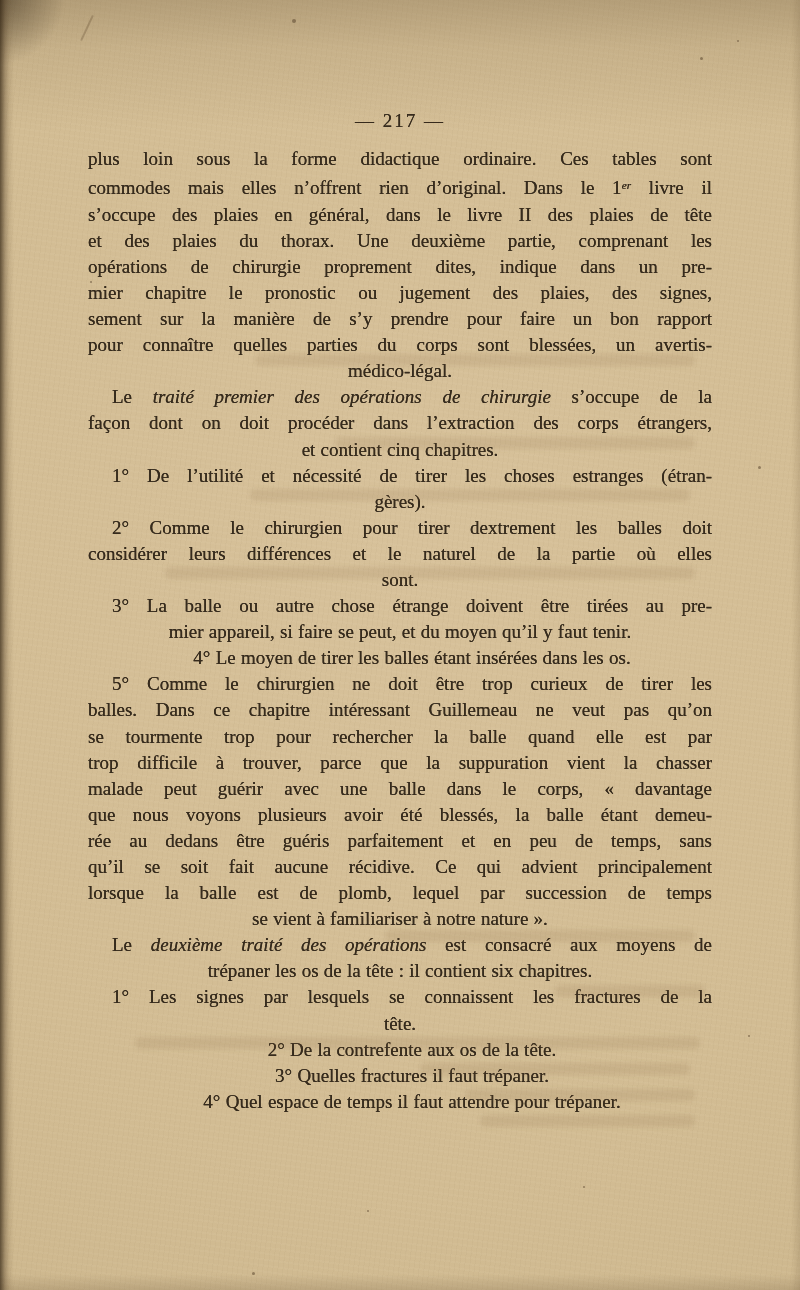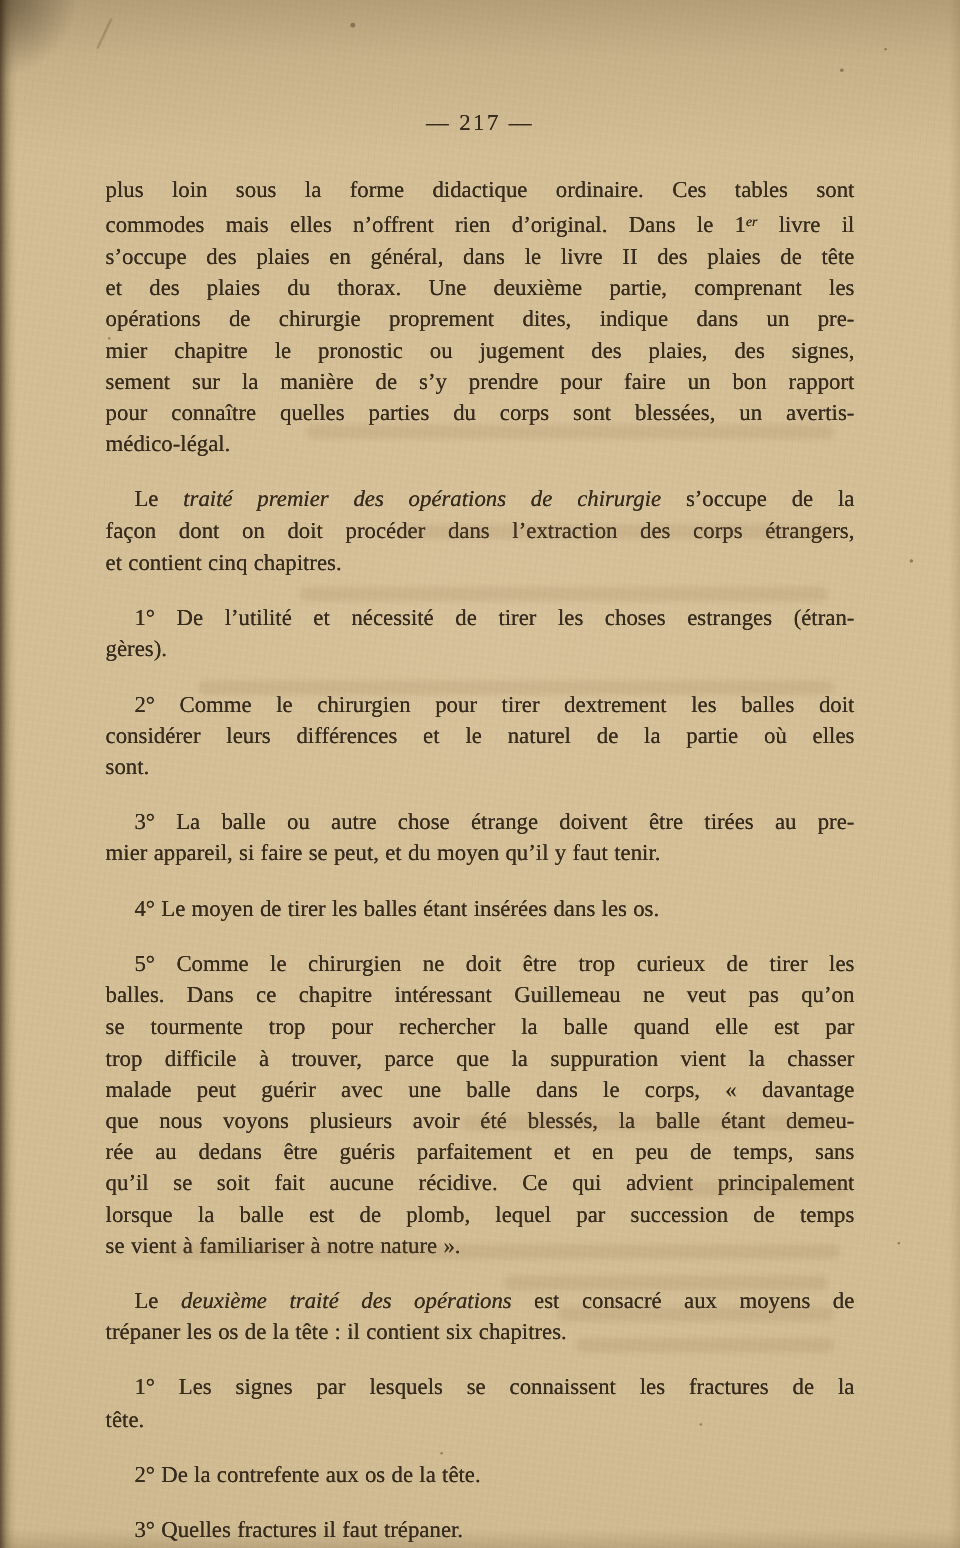--- a/index.html
+++ b/index.html
@@ -17,32 +17,32 @@
       linear-gradient(270deg, rgba(125,104,72,0.22) 0px, rgba(125,104,72,0) 9px),
       repeating-linear-gradient(97deg, rgba(96,74,46,0.03) 0 1px, rgba(0,0,0,0) 1px 5px),
       repeating-linear-gradient(8deg, rgba(255,246,222,0.04) 0 2px, rgba(0,0,0,0) 2px 6px),
       radial-gradient(120% 90% at 52% 42%, #d7c19a 0%, #d2bc93 55%, #c9b389 100%);
   }
   .edge-left{
     position:absolute;left:0;top:0;width:14px;height:100%;
     background:linear-gradient(90deg, rgba(52,38,20,0.72) 0px, rgba(82,62,38,0.34) 5px, rgba(110,88,56,0.14) 9px, rgba(0,0,0,0) 14px);
   }
   .header{
-    position:absolute;left:88px;top:92px;width:624px;
+    position:absolute;left:88px;top:110px;width:624px;
     text-align:center;font-size:19px;letter-spacing:2px;
     color:var(--ink,#362b1d);text-shadow:0 0 0.5px currentColor;
   }
   .text{
     position:absolute;left:88px;top:146px;width:624px;
     font-size:19px;line-height:26.1px;color:var(--ink,#362b1d);
     text-shadow:0 0 0.5px currentColor;word-spacing:0.5px;
   }
   .line{text-align:justify;text-align-last:justify;}
-  .line.last{text-align:left;text-align-last:auto;}
-  .line.ind{text-indent:24px;margin-top:20px;}
+  .line.last{text-align:center;text-align-last:auto;}
+  .line.ind{text-indent:24px;}
   .it{font-style:italic;}
   .sup{font-size:0.60em;vertical-align:0.48em;letter-spacing:0;font-style:italic;}
   .ghost{position:absolute;height:12px;border-radius:6px;
     background:rgba(128,99,62,0.13);filter:blur(2px);}
   .speck{position:absolute;border-radius:50%;background:rgba(80,60,38,0.5);}
   .mark{position:absolute;left:86px;top:14px;width:2px;height:28px;border-radius:2px;
     background:rgba(100,78,50,0.32);transform:rotate(25deg);filter:blur(0.5px);}
 </style>
 </head>
 <body>

